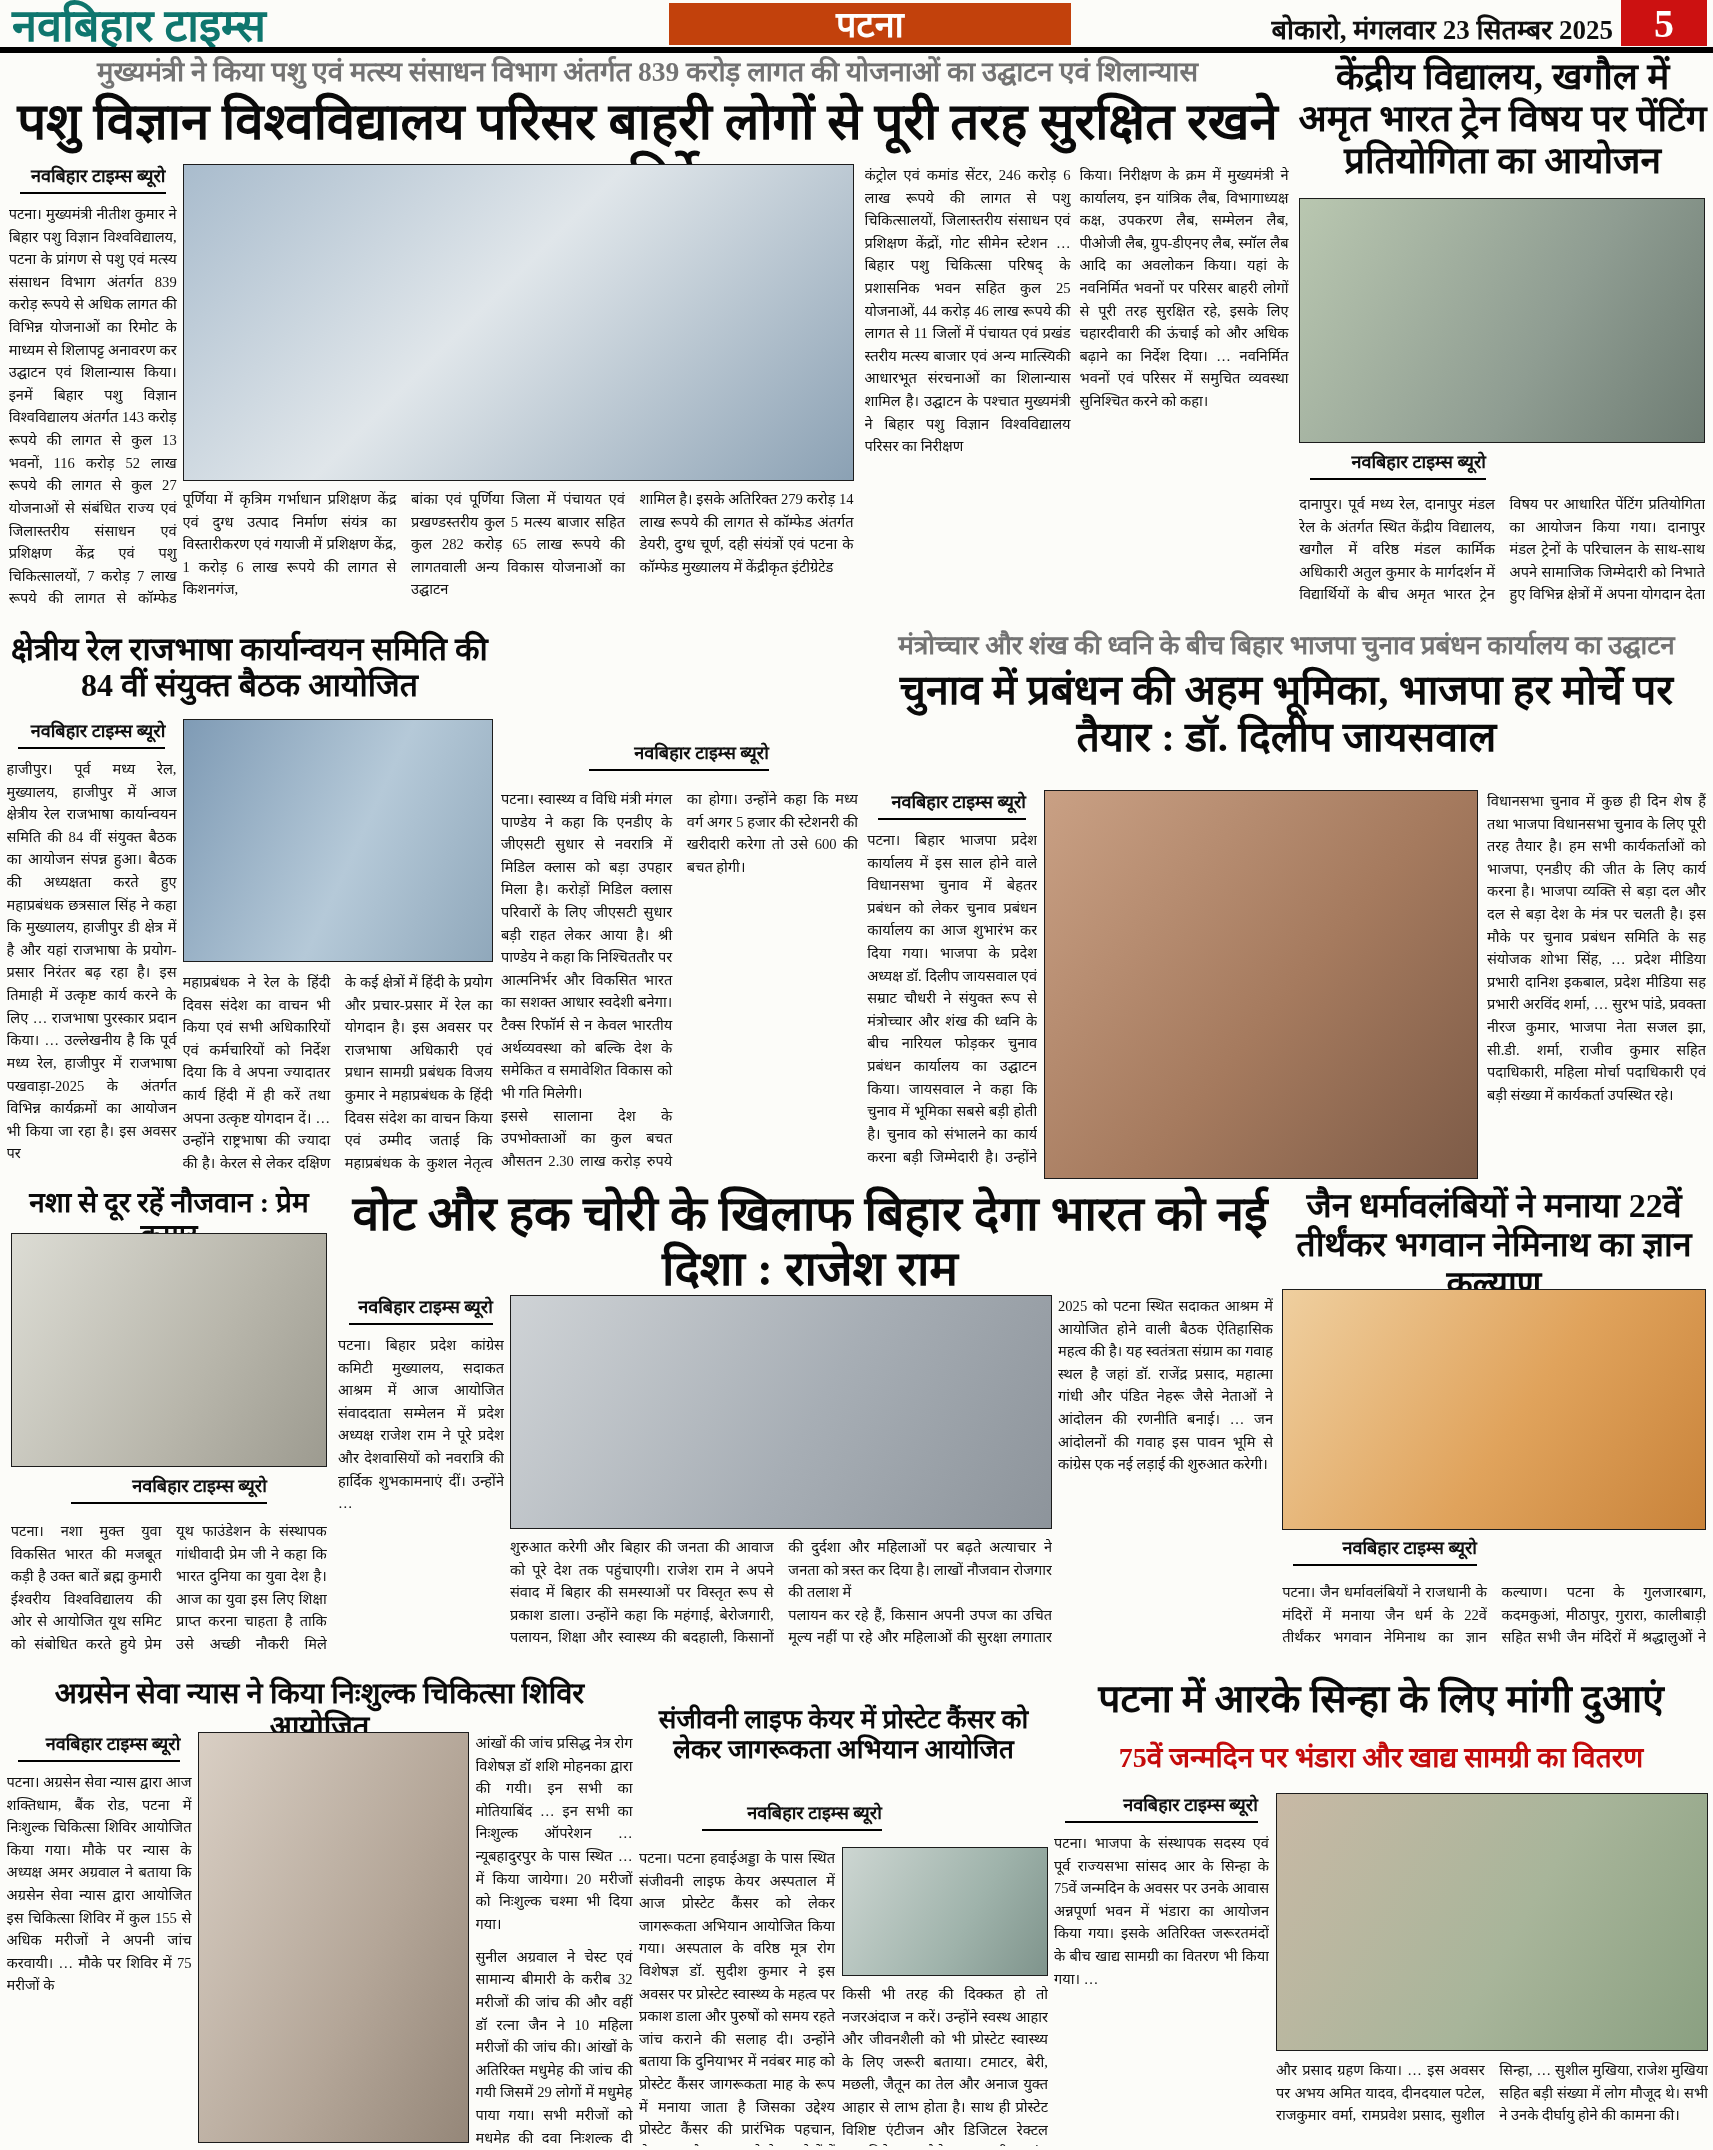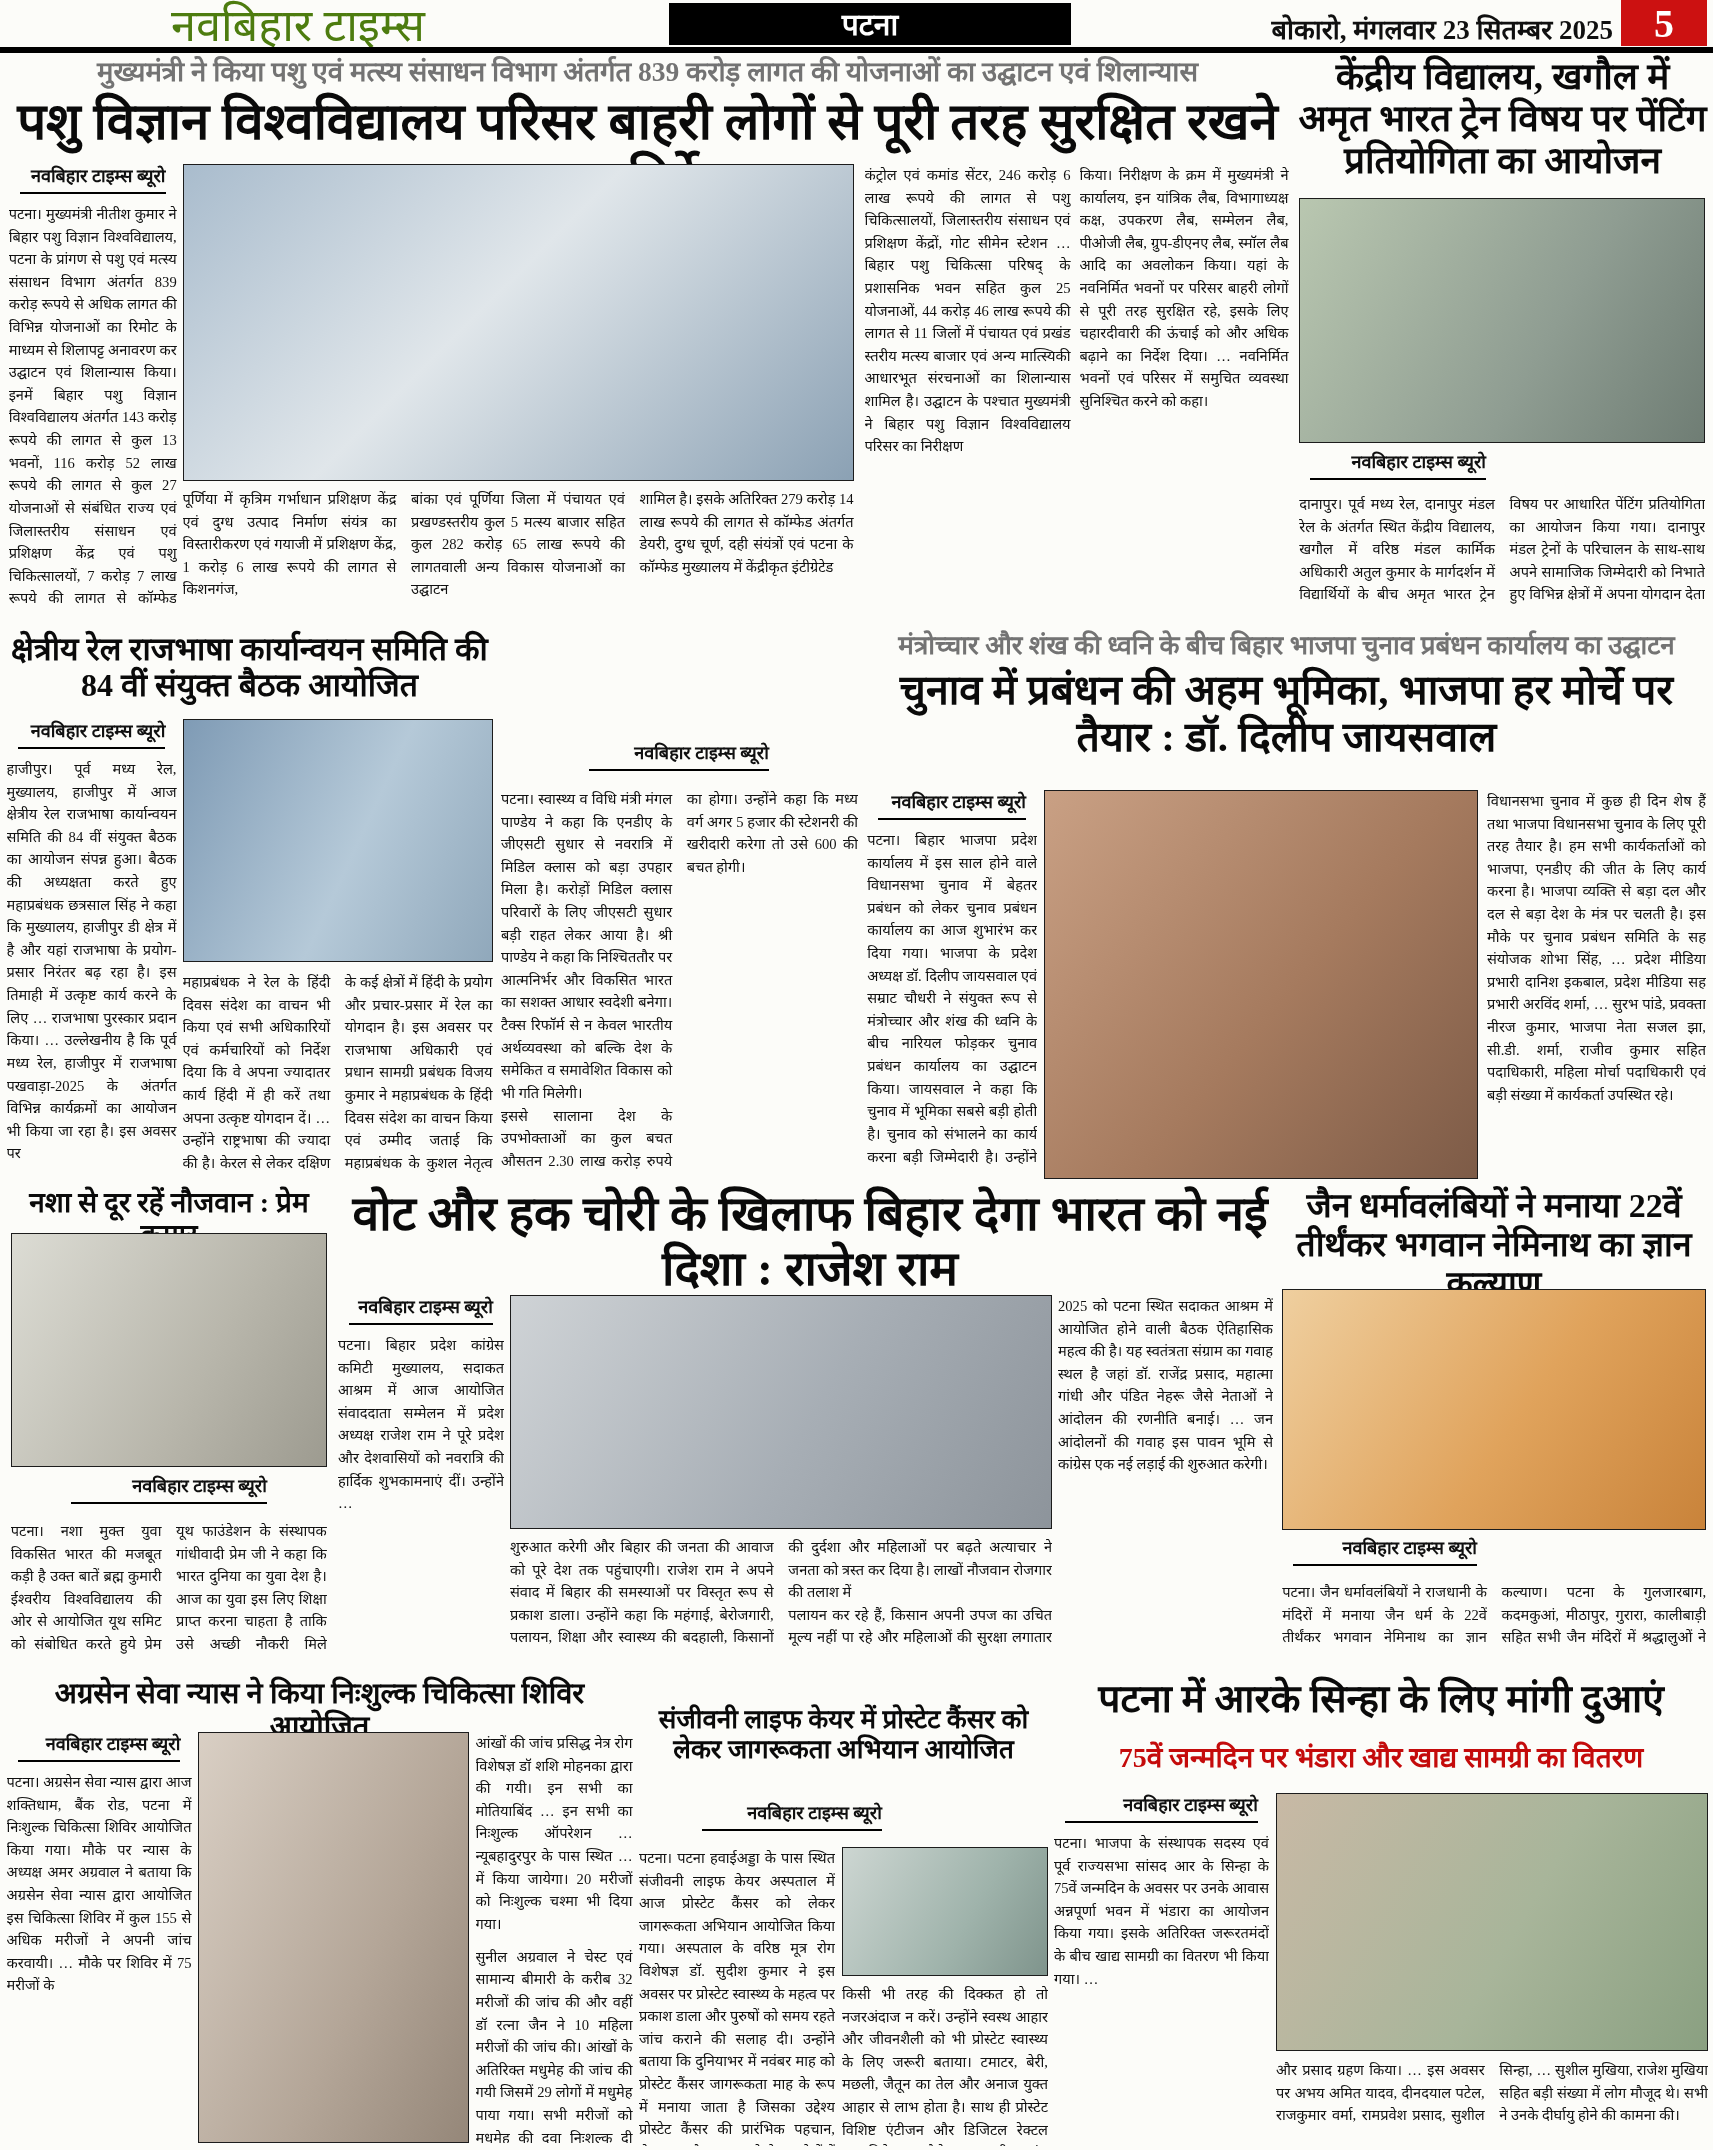--- a/index.html
+++ b/index.html
@@ -1,21 +1,21 @@
 <!DOCTYPE html>
 <html style="font-size:6.9px"><head>
 <meta charset="utf-8">
 <style>
   html,body{margin:0;padding:0;background:#7a7a7a;}
   .page{position:relative;width:1714px;height:2679px;background:#fcfcf9;
         font-family:"Liberation Serif","DejaVu Serif",serif;color:#101010;overflow:hidden;}
   .abs{position:absolute;}
-  .mast-name{font-weight:normal;color:#4d7c0f;font-size:45px;line-height:1.0;text-align:right;}
-  .edition-box{background:#000000;color:#fff;display:flex;align-items:center;justify-content:center;
-               font-size:30px;font-weight:bold;}
+  .mast-name{font-weight:bold;color:#0f766e;font-size:45px;line-height:1.0;}
+  .edition-box{background:#c2410c;color:#fff;display:flex;align-items:center;justify-content:center;
+               font-size:36px;font-weight:bold;}
   .mast-date{font-size:27px;font-weight:bold;text-align:right;}
   .page-box{background:#cc1111;color:#fff;display:flex;align-items:center;justify-content:center;
             font-size:40px;font-weight:bold;}
   .rule-h{background:#000;}
   .kicker{color:#737373;font-weight:bold;text-align:center;line-height:1.12;}
   .headline{font-weight:bold;text-align:center;color:#0a0a0a;line-height:1.14;}
   .subhead-red{color:#c40b0b;font-weight:bold;text-align:center;line-height:1.12;}
   .byline{font-weight:bold;text-align:right;font-size:18px;line-height:1.1;
           border-bottom:2.6px solid #000;padding:2.6px 0 6px 0;margin:0 11.2px 8.6px 11.2px;}
   .body{font-size:14.6px;line-height:1.55;text-align:justify;overflow:hidden;}

